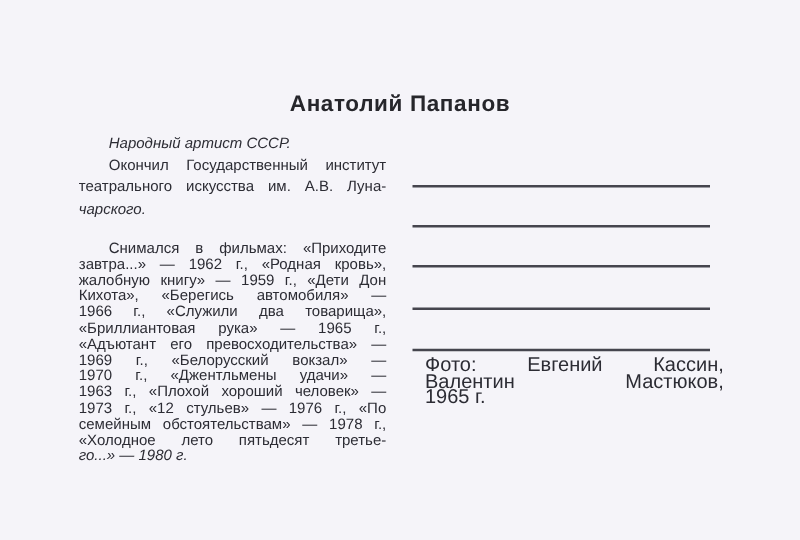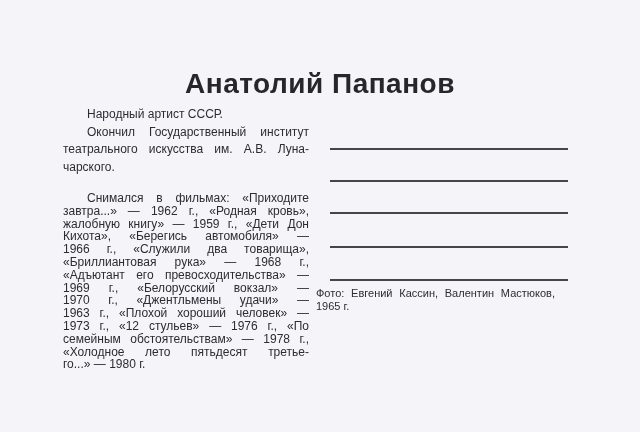--- a/index.html
+++ b/index.html
@@ -19,21 +19,21 @@
     position: absolute;
     inset: 0;
   }
   .title {
     position: absolute;
     top: 70px;
     left: 0;
     right: 0;
     margin: 0;
     text-align: center;
-    font-size: 28px;
+    font-size: 18px;
     line-height: 27px;
     font-weight: bold;
     letter-spacing: 0.5px;
     color: #26262b;
   }
   .bio {
     position: absolute;
     left: 63px;
     top: 106px;
     width: 246px;
@@ -48,42 +48,43 @@
   }
   .block-b {
     margin-top: 16px;
   }
   .block-b .bline {
     line-height: 12.8px;
   }
   .bline.last {
     text-align: left;
     text-align-last: left;
+    font-style: italic;
   }
   .bline.indent {
     text-indent: 24px;
   }
   .rule {
     position: absolute;
     left: 330px;
     width: 238px;
     height: 2px;
     background: #45454e;
   }
   .rule:nth-child(1) { top: 148px; }
   .rule:nth-child(2) { top: 180px; }
   .rule:nth-child(3) { top: 212px; }
   .rule:nth-child(4) { top: 246px; }
   .rule:nth-child(5) { top: 279px; }
   .credit {
     position: absolute;
-    left: 316px;
+    left: 340px;
     top: 287px;
     width: 239px;
-    font-size: 11px;
+    font-size: 16px;
     line-height: 12.5px;
   }
   .credit-line.just {
     text-align: justify;
     text-align-last: justify;
   }
 </style>
 </head>
 <body>
 
@@ -97,21 +98,21 @@
         <div class="bline indent">Окончил Государственный институт</div>
         <div class="bline">театрального искусства им. А.В. Луна-</div>
         <div class="bline last">чарского.</div>
       </div>
     <div class="block block-b">
         <div class="bline indent">Снимался в фильмах: «Приходите</div>
         <div class="bline">завтра...» — 1962 г., «Родная кровь»,</div>
         <div class="bline">жалобную книгу» — 1959 г., «Дети Дон</div>
         <div class="bline">Кихота», «Берегись автомобиля» —</div>
         <div class="bline">1966 г., «Служили два товарища»,</div>
-        <div class="bline">«Бриллиантовая рука» — 1968 г.,</div>
+        <div class="bline">«Бриллиантовая рука» — 1965 г.,</div>
         <div class="bline">«Адъютант его превосходительства» —</div>
         <div class="bline">1969 г., «Белорусский вокзал» —</div>
         <div class="bline">1970 г., «Джентльмены удачи» —</div>
         <div class="bline">1963 г., «Плохой хороший человек» —</div>
         <div class="bline">1973 г., «12 стульев» — 1976 г., «По</div>
         <div class="bline">семейным обстоятельствам» — 1978 г.,</div>
         <div class="bline">«Холодное лето пятьдесят третье-</div>
         <div class="bline last">го...» — 1980 г.</div>
       </div>
   </div>

